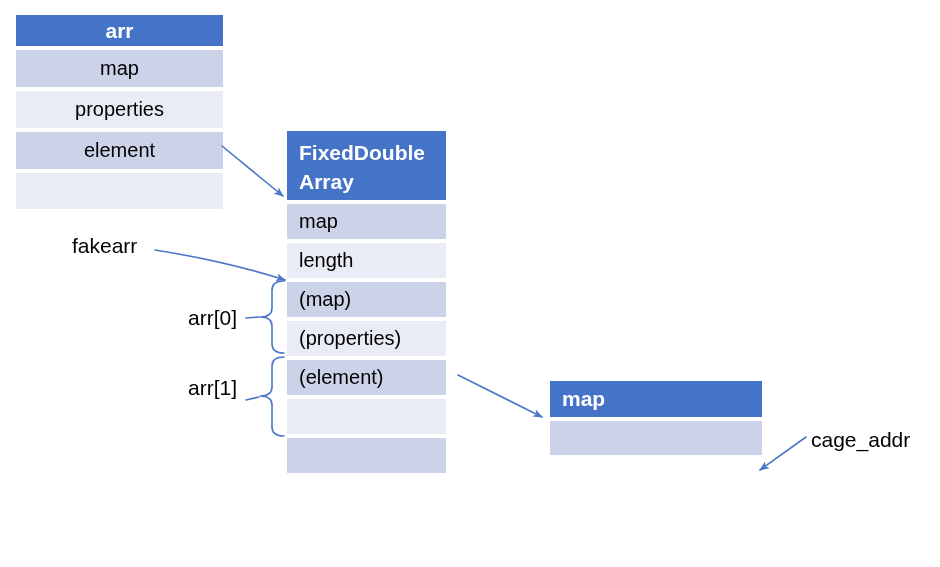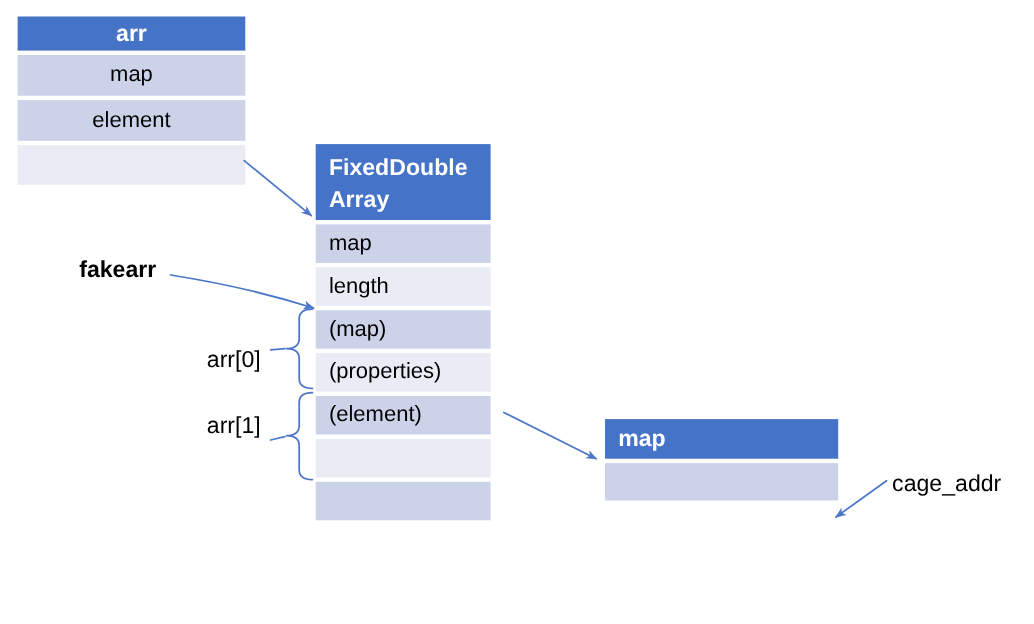--- a/index.html
+++ b/index.html
@@ -36,35 +36,36 @@
   .tbl-fda .row { height:35px; }
 
   
   .tbl-map { left:550px; top:381px; width:212px; }
   .tbl-map .tbl-header { height:36px; }
   .tbl-map .row { height:34px; }
 
   .float-label {
     position:absolute; font-size:21px; color:#000000; white-space:nowrap;
   }
-  .lbl-fakearr { left:72px; top:234px;font-weight:bold; }
-  .lbl-arr0 { left:188px; top:316px; }
+  .lbl-fakearr { left:72px; top:234px; }
+  .lbl-arr0 { left:188px; top:306px; }
   .lbl-arr1 { left:188px; top:376px; }
   .lbl-cage { left:811px; top:428px; }
 
   svg.overlay { position:absolute; left:0; top:0; pointer-events:none; }
 </style>
 </head>
 <body>
 
 <div class="canvas">
 
   <div class="tbl tbl-arr">
     <div class="tbl-header center">arr</div>
     <div class="row center band-dark">map</div>
+    <div class="row center band-light">properties</div>
     <div class="row center band-dark">element</div>
     <div class="row center band-light"></div>
   </div>
 
   <div class="tbl tbl-fda">
     <div class="tbl-header left two-line">FixedDouble Array</div>
     <div class="row left band-dark">map</div>
     <div class="row left band-light">length</div>
     <div class="row left band-dark">(map)</div>
     <div class="row left band-light">(properties)</div>

